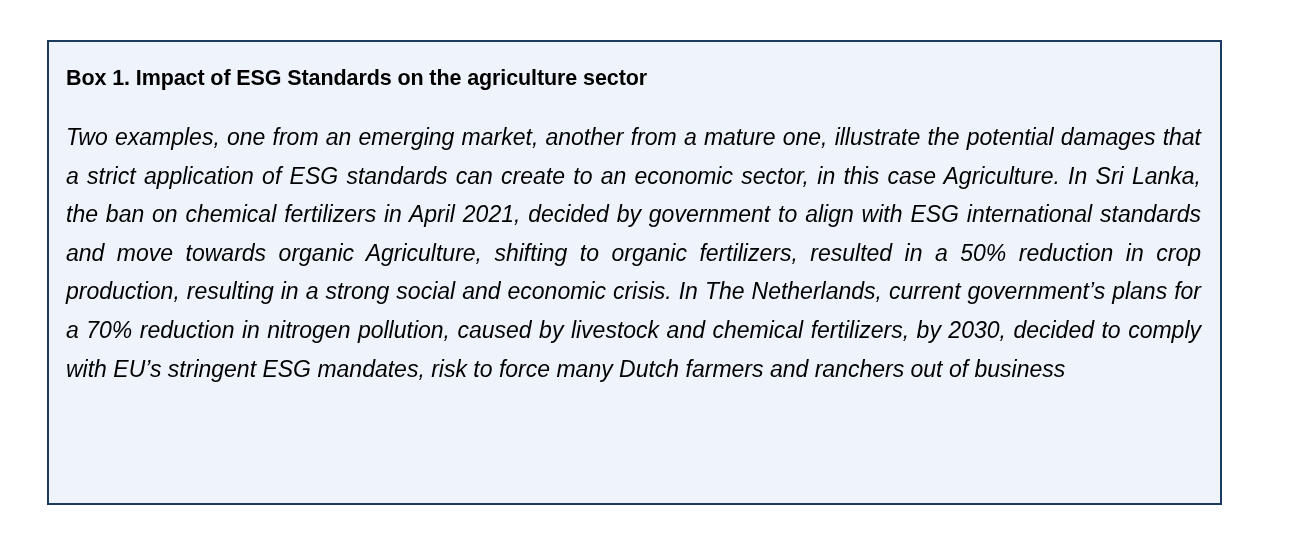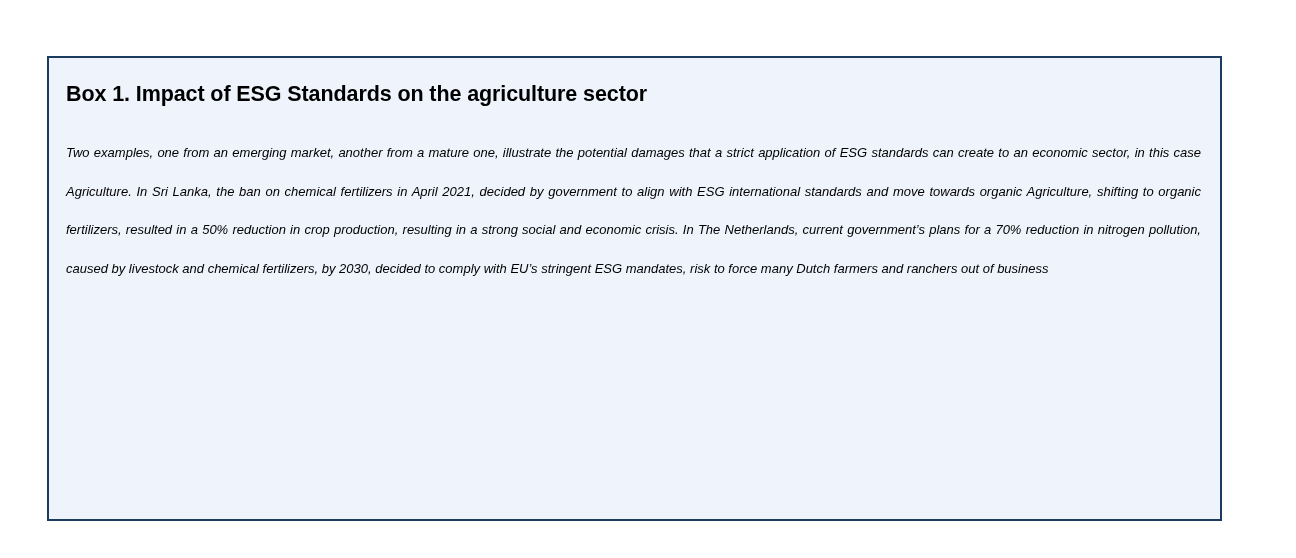--- a/index.html
+++ b/index.html
@@ -17,21 +17,21 @@
   #page {
     position: relative;
     width: 1296px;
     height: 558px;
     background: #ffffff;
   }
 
   #box-callout {
     position: absolute;
     left: 47px;
-    top: 56px;
+    top: 40px;
     width: 1175px;
     height: 465px;
     box-sizing: border-box;
     background: #eff3fc;
     border: 2px solid #1b3b5f;
     padding: 17px 18px 18px 17px;
   }
 
   #box-title {
     font-family: "Liberation Sans", sans-serif;
@@ -41,21 +41,21 @@
     color: #000000;
     line-height: 30px;
     letter-spacing: -0.1px;
     margin: 0 0 0 0;
     padding-top: 4px;
     white-space: nowrap;
   }
 
   #box-body {
     font-family: "Liberation Sans", sans-serif;
-    font-size: 13px;
+    font-size: 23px;
     font-style: italic;
     font-weight: normal;
     color: #000000;
     line-height: 38.6px;
     text-align: justify;
     text-justify: inter-word;
     margin: 0;
     padding-top: 25px;
     padding-right: 1px;
     hyphens: none;

